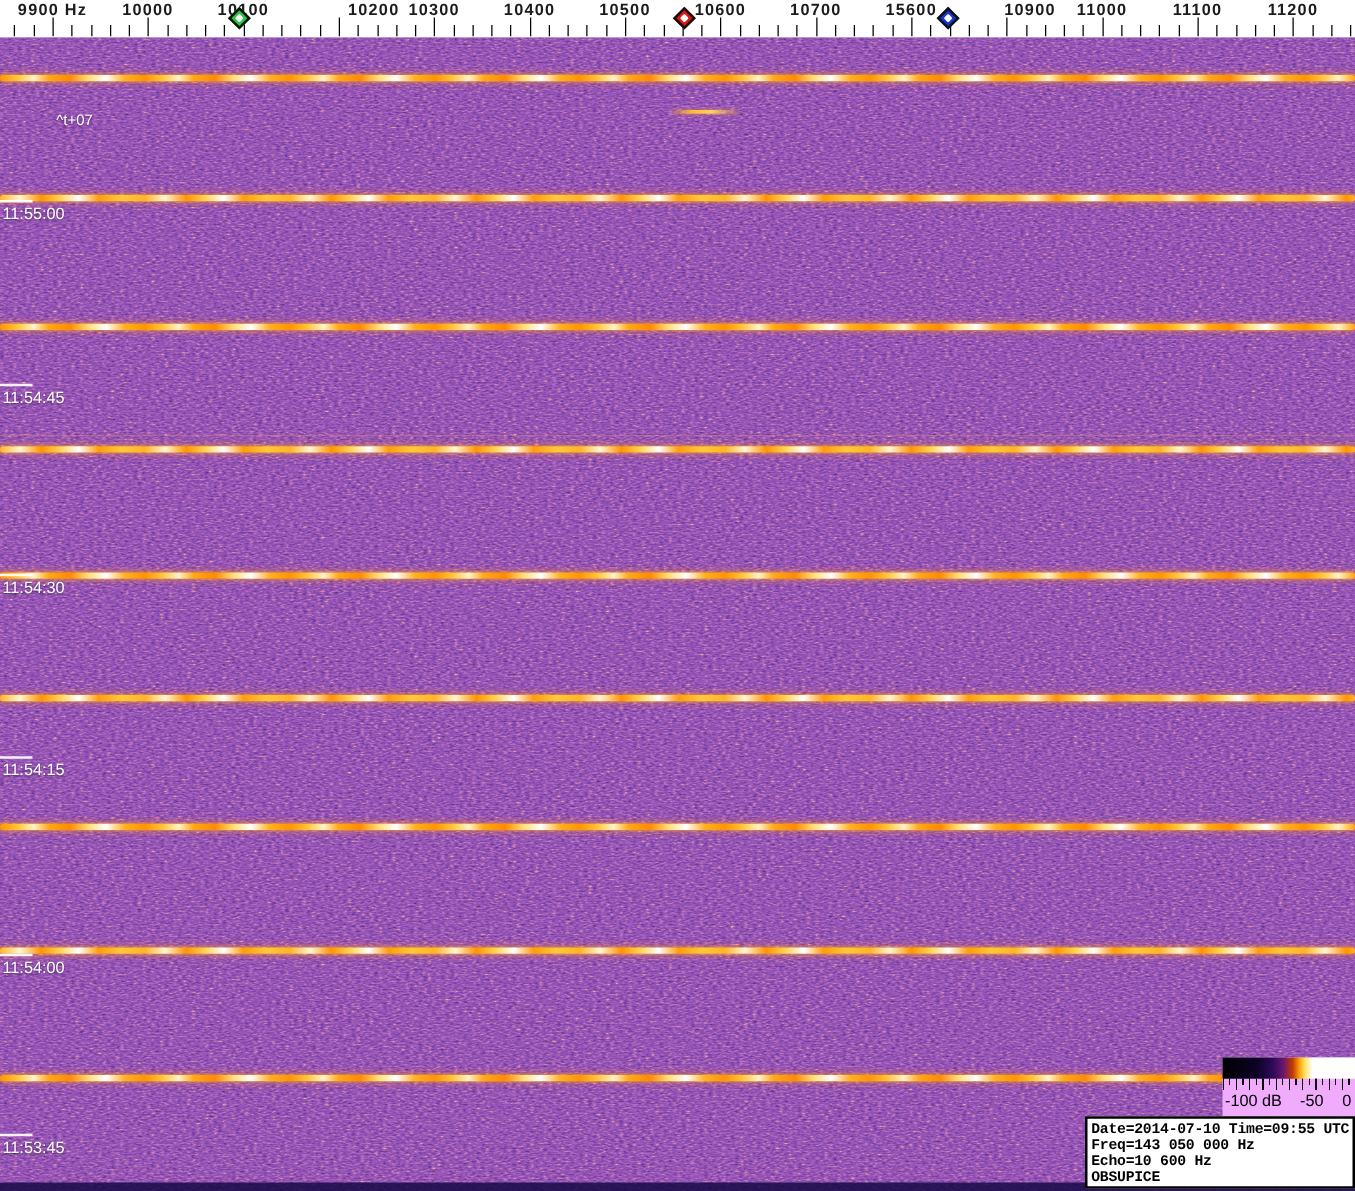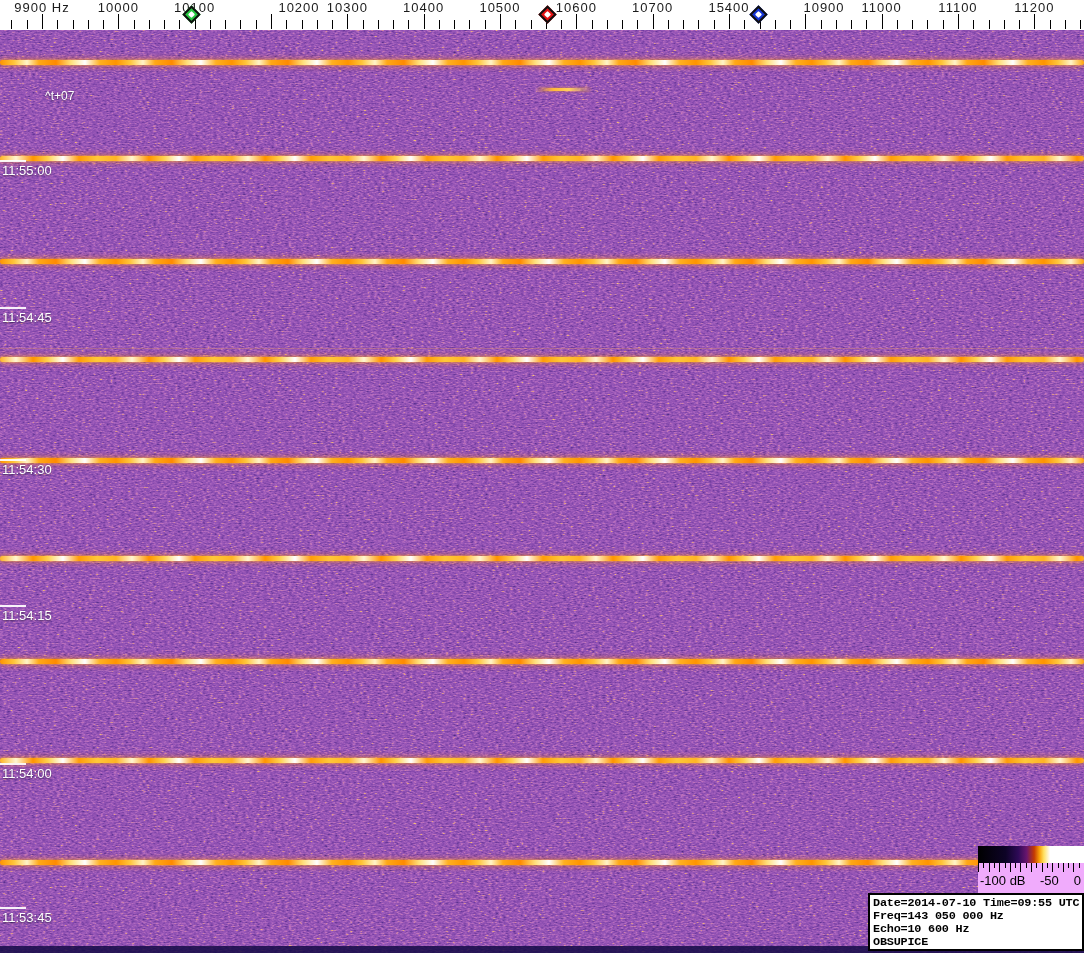--- a/index.html
+++ b/index.html
@@ -8,21 +8,21 @@
     font-family:"Liberation Sans",sans-serif;
     background:#45136f;
   }
   
   .ruler{
     position:absolute;left:0;top:0;width:1084px;height:30px;
     background:#ffffff;z-index:30;
   }
   .rlabel{
     position:absolute;top:0px;transform:translateX(-50%);
-    font-size:13px;font-weight:normal;letter-spacing:1px;color:#1b1b1b;
+    font-size:13px;font-weight:bold;letter-spacing:1px;color:#1b1b1b;
     white-space:nowrap;
   }
   .tick{position:absolute;width:1px;background:#000;}
   .tick.minor{top:20px;height:9px;}
   .tick.major{top:14px;height:15px;}
   .marker{
     position:absolute;top:8px;width:13px;height:13px;
     transform:rotate(45deg);
     border:2px solid #101010;box-sizing:border-box;z-index:5;
   }
@@ -195,21 +195,21 @@
       <div class="tick minor" style="left: 1080.13px;"></div>
       <div class="rlabel" style="left: 42px;">9900 Hz</div>
       <div class="rlabel" style="left: 118.333px; text-align: right;">10000</div>
       <div class="rlabel" style="left: 194.666px;">10100</div>
       <div class="rlabel" style="left: 270.999px; margin-left: 28px;">10200</div>
       <div class="rlabel" style="left: 347.332px;">10300</div>
       <div class="rlabel" style="left: 423.665px;">10400</div>
       <div class="rlabel" style="left: 499.998px; text-align: right;">10500</div>
       <div class="rlabel" style="left: 576.331px;">10600</div>
       <div class="rlabel" style="left: 652.664px;">10700</div>
-      <div class="rlabel" style="left: 728.997px;">15400</div>
+      <div class="rlabel" style="left: 728.997px;">15600</div>
       <div class="rlabel" style="left: 800px; margin-left: 24px;">10900</div>
       <div class="rlabel" style="left: 881.663px;">11000</div>
       <div class="rlabel" style="left: 957.996px;">11100</div>
       <div class="rlabel" style="left: 1034.33px;">11200</div>
       <div class="marker" style="left: 185.113px; background: rgb(37, 201, 63);">
         <div class="mdot"></div>
       </div>
       <div class="marker" style="left: 540.824px; background: rgb(227, 18, 18);">
         <div class="mdot"></div>
       </div>

